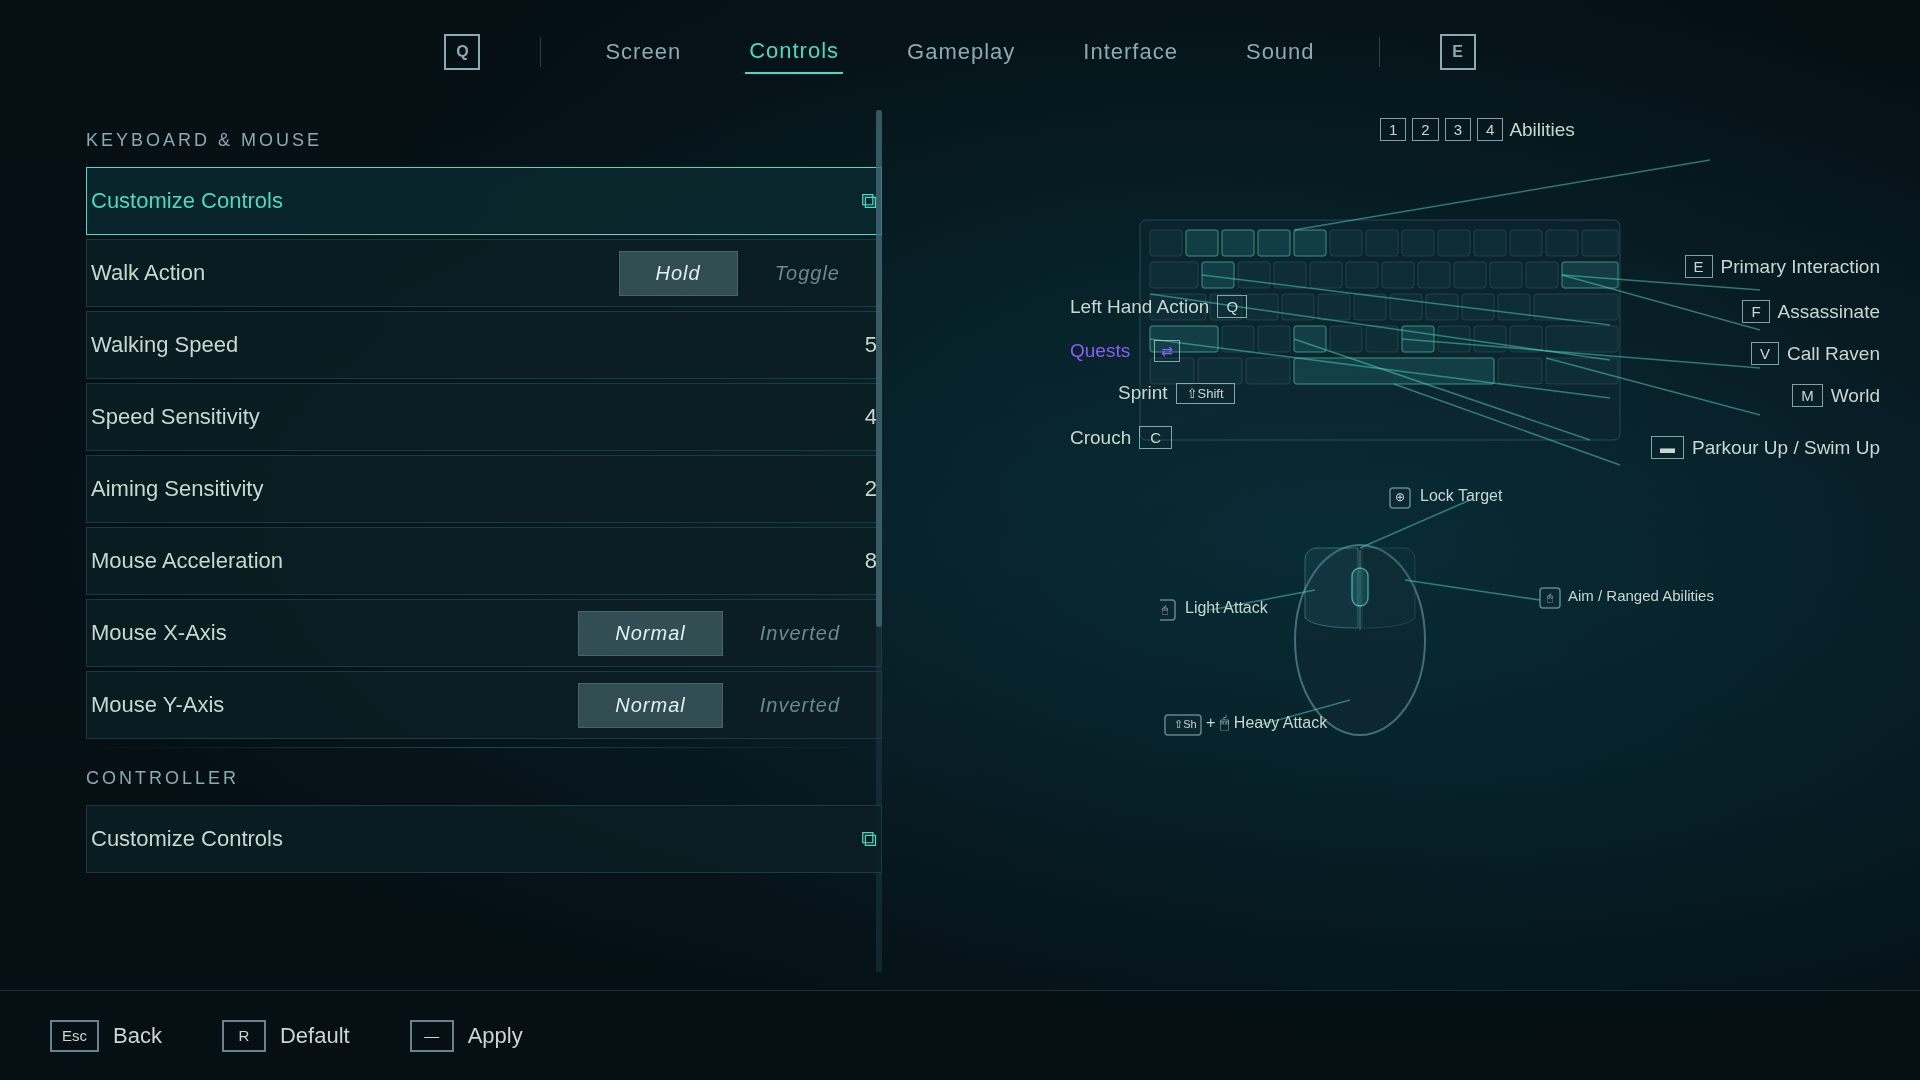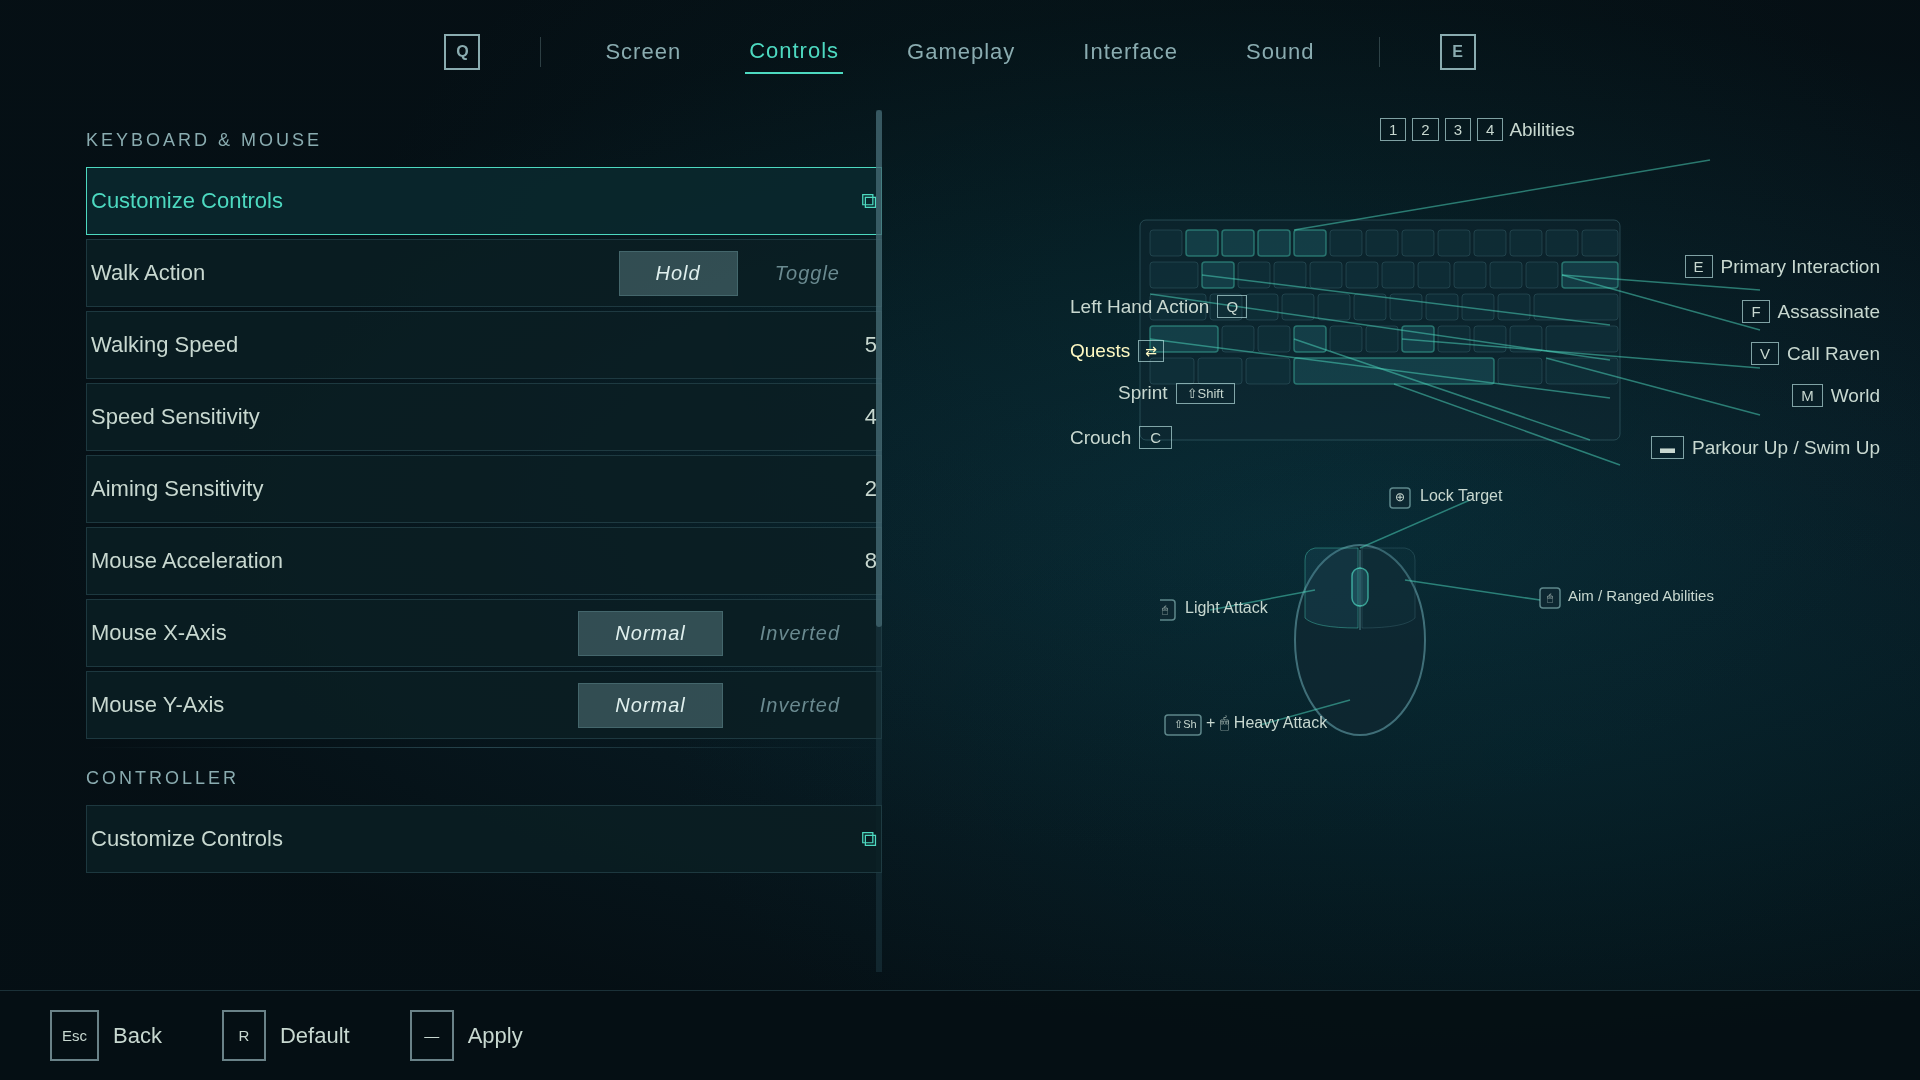--- a/index.html
+++ b/index.html
@@ -210,21 +210,21 @@
 
     .bottom-key {
       display: inline-flex;
       align-items: center;
       justify-content: center;
       border: 2px solid rgba(150,180,185,0.7);
       color: #c8d8d0;
       font-size: 15px;
       padding: 0 10px;
       min-width: 44px;
-      height: 51px;
+      height: 32px;
     }
 
     .bottom-label {
       color: #c8d8d0;
       font-size: 22px;
     }
 
     
     .diagram-svg {
       position: absolute;
@@ -432,21 +432,21 @@
 
       <line x1="334" y1="264" x2="560" y2="345" stroke="rgba(77,217,192,0.5)" stroke-width="1.5"></line>
 
     </svg>
 
     <div style="position:absolute; top:195px; left:10px; color:#c8d8d0; font-size:19px; display:flex; align-items:center; gap:8px; white-space:nowrap;">
       <span>Left Hand Action</span>
       <span style="border:1.5px solid rgba(180,220,220,0.7); padding:2px 8px; font-size:15px;">Q</span>
     </div>
 
-    <div style="position:absolute; top:240px; left:10px; color:#fef9c3; font-size:19px; display:flex; align-items:center; gap:8px; white-space:nowrap;">
+    <div style="position:absolute; top:240px; left:10px; color:#8b5cf6; font-size:19px; display:flex; align-items:center; gap:24px; white-space:nowrap;">
       <span>Quests</span>
       <span style="border:1.5px solid rgba(180,220,220,0.7); padding:2px 6px; font-size:14px;">⇄</span>
     </div>
 
     <div style="position:absolute; top:282px; left:10px; color:#c8d8d0; font-size:19px; display:flex; align-items:center; gap:8px; white-space:nowrap;margin-left:48px;">
       <span>Sprint</span>
       <span style="border:1.5px solid rgba(180,220,220,0.7); padding:2px 10px; font-size:13px;">⇧Shift</span>
     </div>
 
     <div style="position:absolute; top:326px; left:10px; color:#c8d8d0; font-size:19px; display:flex; align-items:center; gap:8px; white-space:nowrap;">

